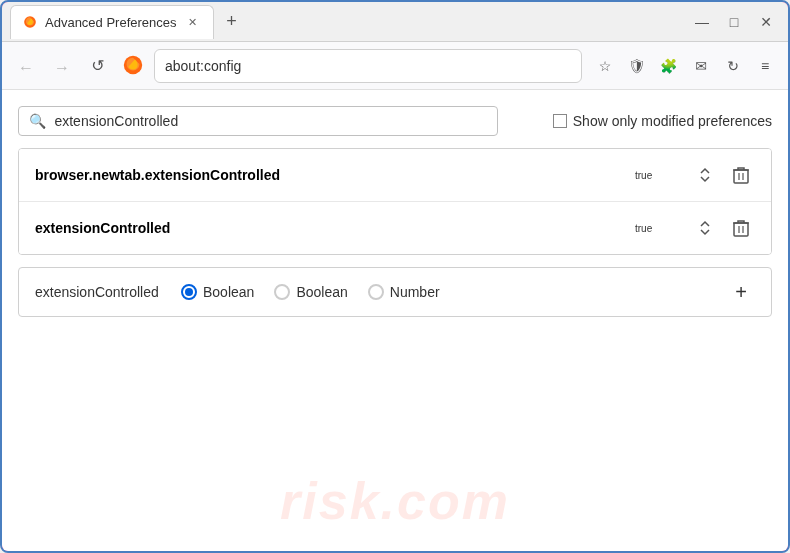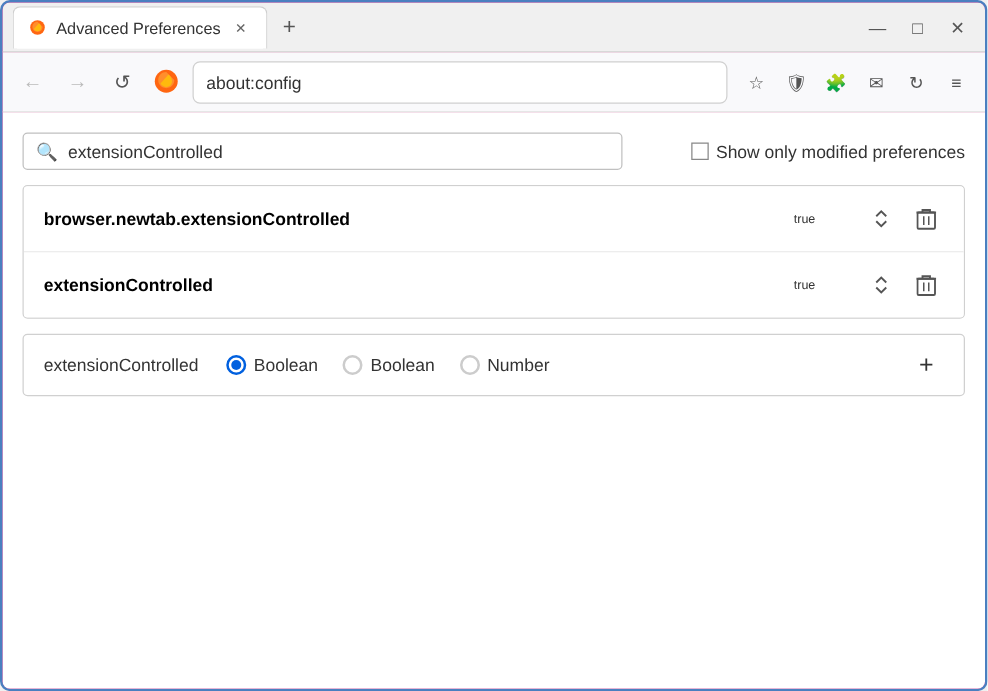--- a/index.html
+++ b/index.html
@@ -497,15 +497,16 @@
           <span>Boolean</span>
         </div>
         <div class="radio-option">
           <div class="radio-circle"></div>
           <span>Number</span>
         </div>
       </div>
       <div class="add-btn">+</div>
     </div>
 
+    <div class="watermark">risk.com</div>
 
   </div>
 </div>
 
 </body></html>

